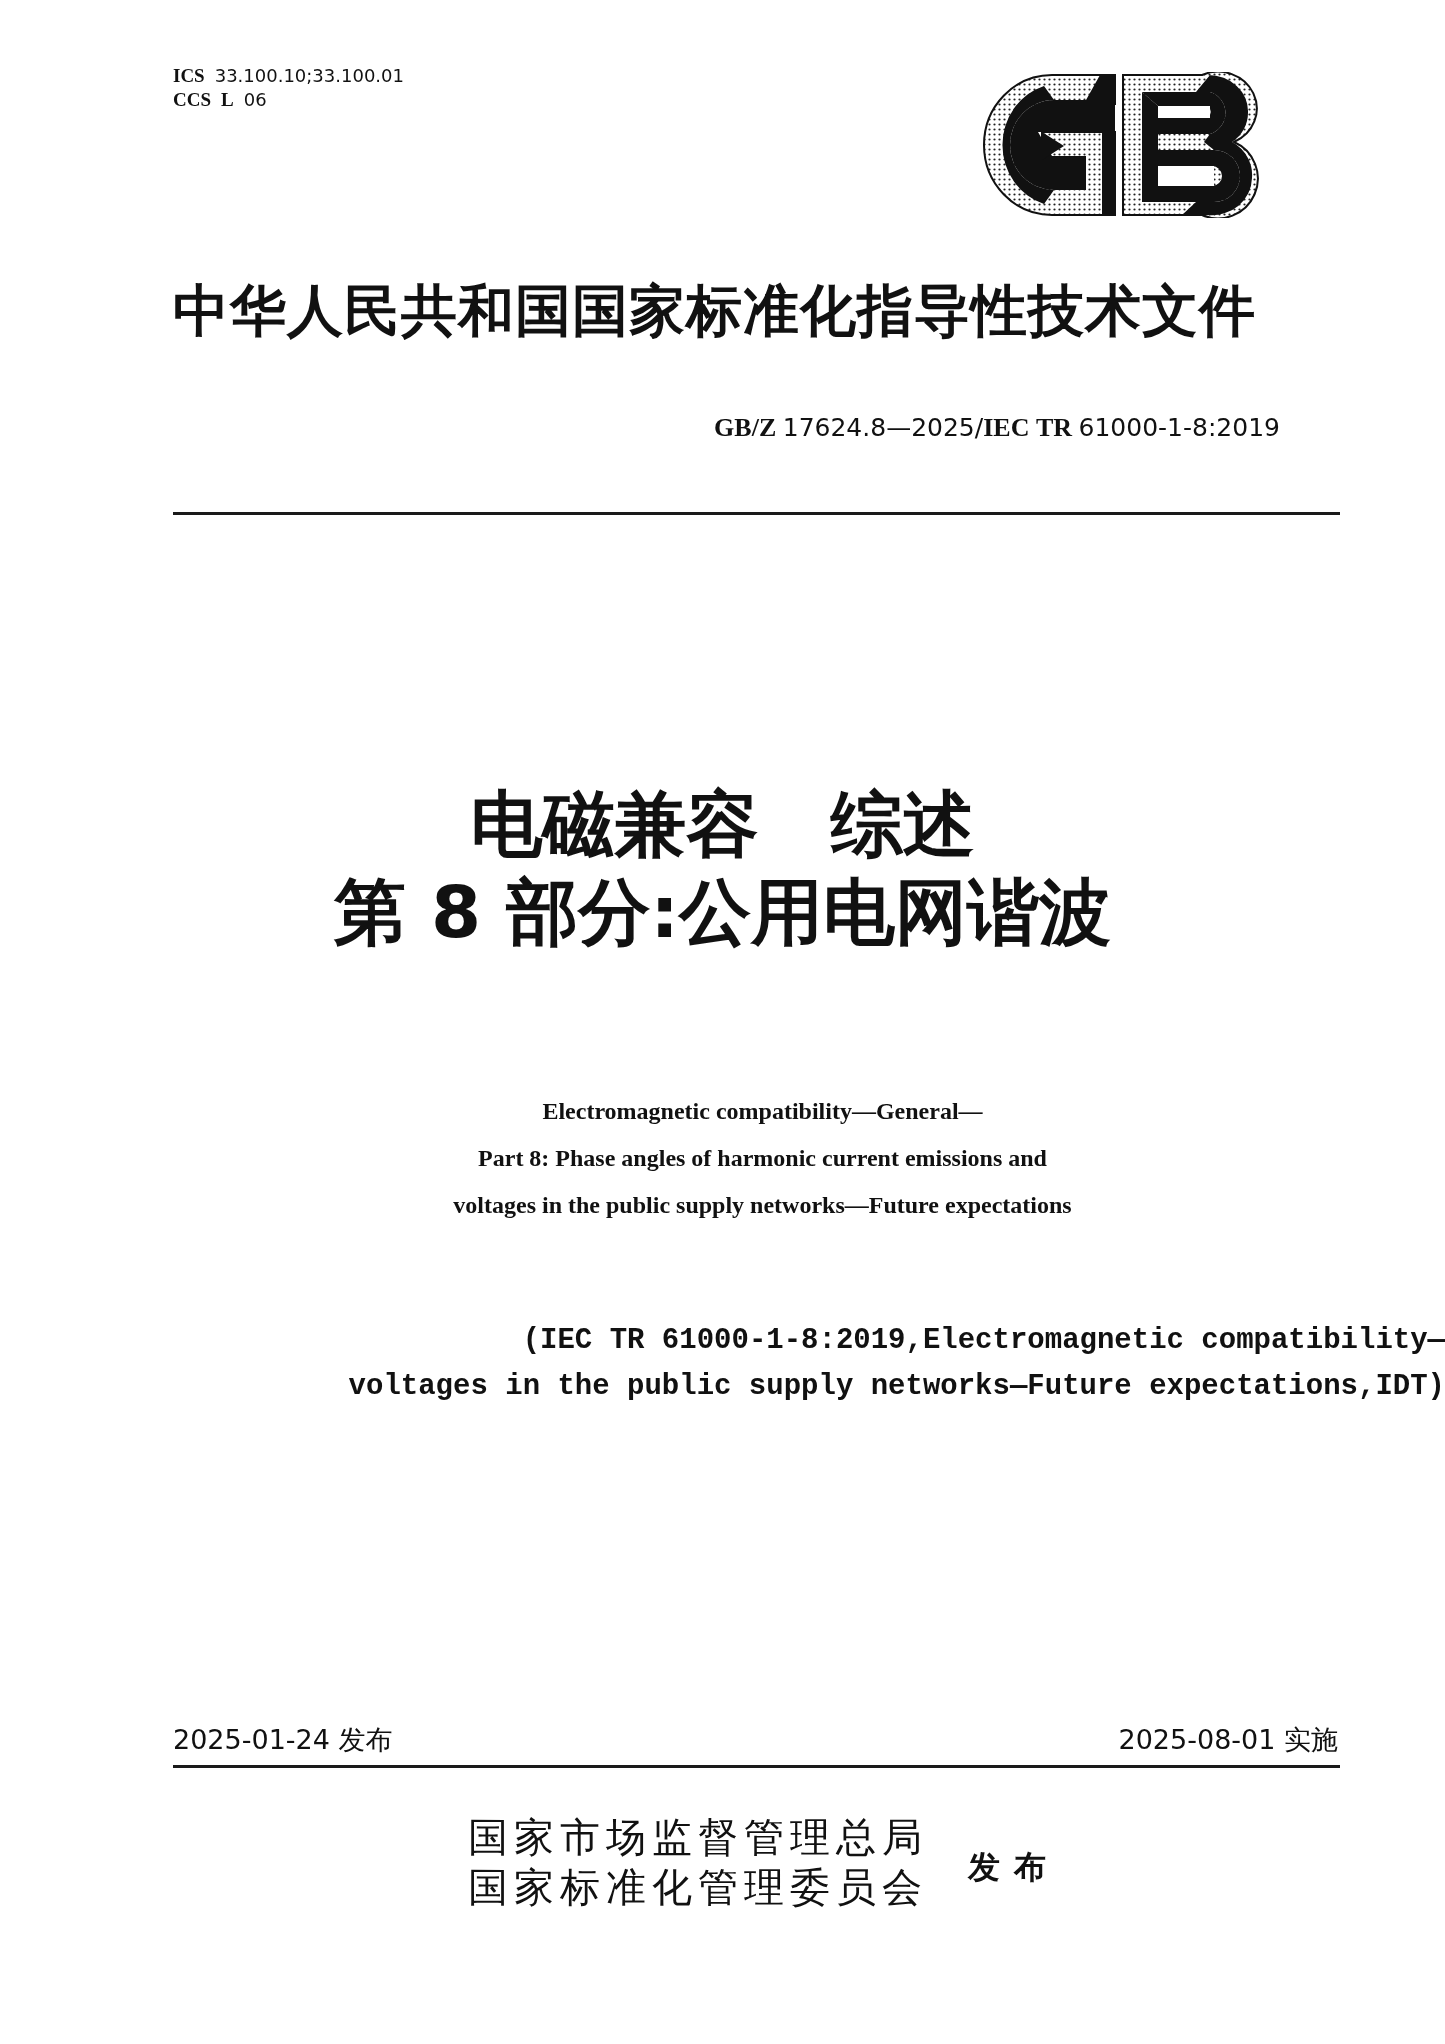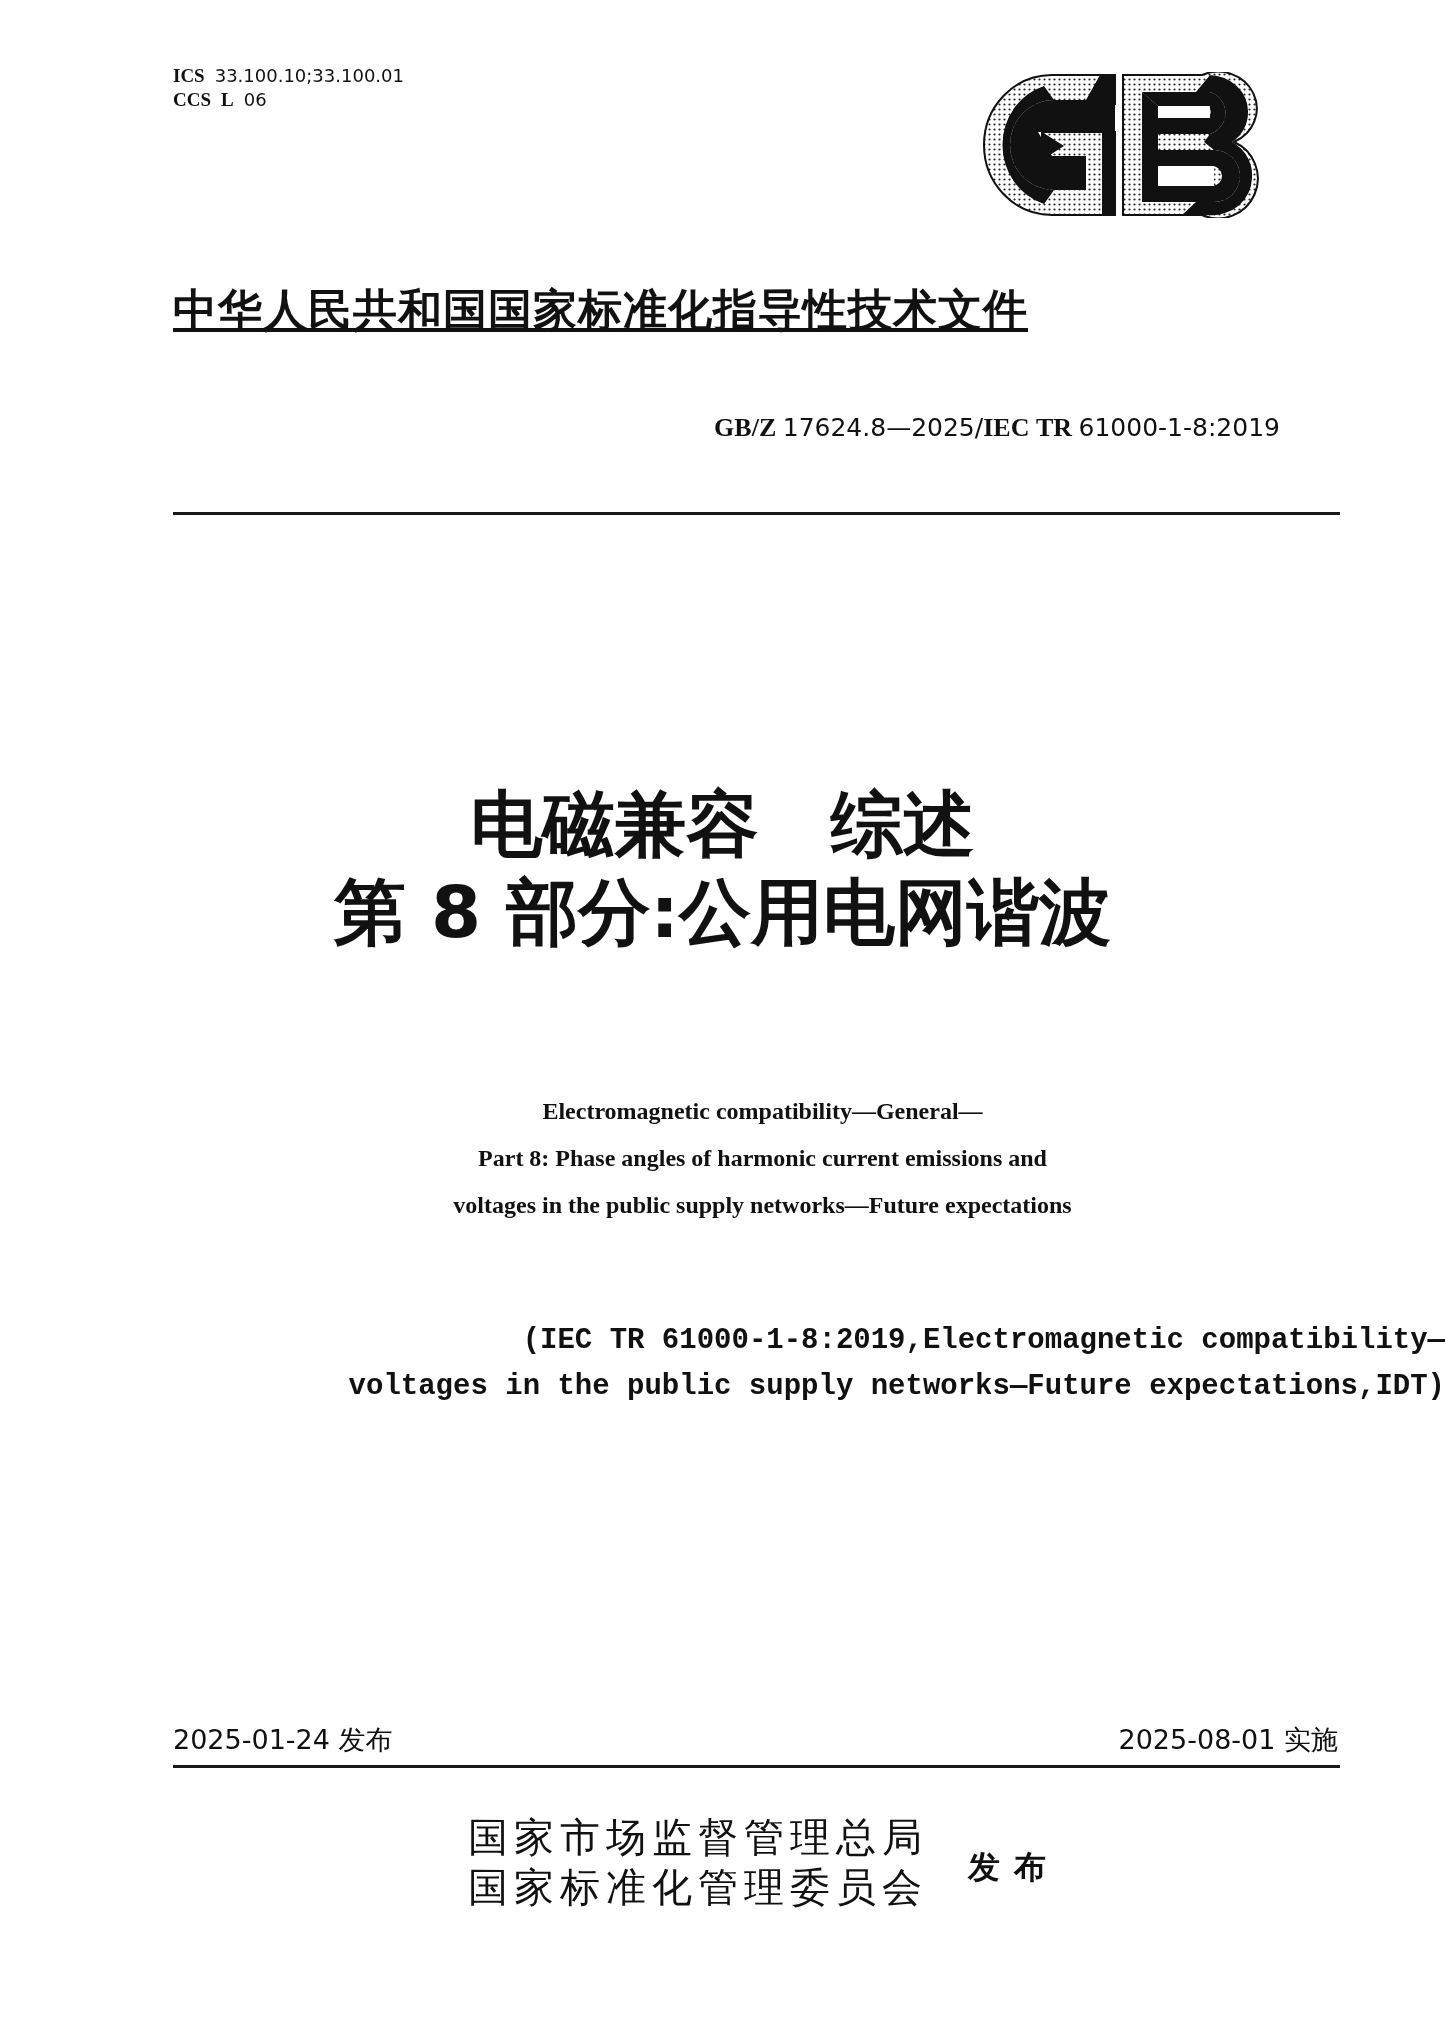--- a/index.html
+++ b/index.html
@@ -2,21 +2,21 @@
 <html><head>
 <meta charset="utf-8">
 <style>
   html, body { margin: 0; padding: 0; background: #ffffff; }
   body { width: 1445px; height: 2044px; position: relative; overflow: hidden; color: #111; }
   .abs { position: absolute; }
   .codes { left: 173px; top: 64px; font-size: 19px; line-height: 24px; }
   .codes .k { font-family: "Liberation Serif", serif; font-weight: bold; margin-right: 10px; margin-top: 11px; }
   .codes .v { font-family: "DejaVu Sans", sans-serif; font-size: 18px; }
   .logo { left: 982px; top: 72px; width: 284px; height: 146px; }
-  .main-title { left: 173px; top: 272px; width: 1168px; font-family: "DejaVu Serif", serif; font-weight: bold; font-size: 44px; line-height: 76px; letter-spacing: 1px; white-space: nowrap; text-align: justify; text-decoration: underline; }
+  .main-title { left: 173px; top: 272px; width: 1168px; font-family: "DejaVu Serif", serif; font-weight: bold; font-size: 56px; line-height: 76px; letter-spacing: 1px; white-space: nowrap; text-align: justify; }
   .stdno { right: 165px; top: 410px; font-size: 26px; line-height: 36px; white-space: nowrap; }
   .stdno .b { font-family: "Liberation Serif", serif; font-weight: bold; }
   .stdno .n { font-family: "DejaVu Sans", sans-serif; font-size: 25px; }
   .rule { height: 3px; background: #1a1a1a; left: 173px; width: 1167px; }
   .cn-title { left: 0; width: 1445px; top: 780px; text-align: center; font-family: "DejaVu Sans", sans-serif; font-weight: bold; font-size: 72px; line-height: 88px; }
   .en-title { left: 8px; width: 1445px; top: 1088px; text-align: center; font-family: "Liberation Serif", serif; font-weight: bold; font-size: 24px; line-height: 47px; padding-left: 32px; }
   .iec { left: 0; width: 1445px; top: 1318px; text-align: right; font-family: Liberation Mono, monospace; font-weight: bold; font-size: 29px; line-height: 46px; }
   .date { top: 1722px; font-family: "DejaVu Sans", sans-serif; font-size: 27px; line-height: 36px; white-space: nowrap; text-align: center; }
   .issuers { left: 468px; top: 1812px; font-family: "DejaVu Serif", serif; font-weight: normal; font-size: 40px; line-height: 50px; letter-spacing: 6px; white-space: nowrap; }
   .issue-verb { left: 968px; top: 1846px; font-family: "DejaVu Serif", serif; font-weight: bold; font-size: 32px; letter-spacing: 14px; white-space: nowrap; }

